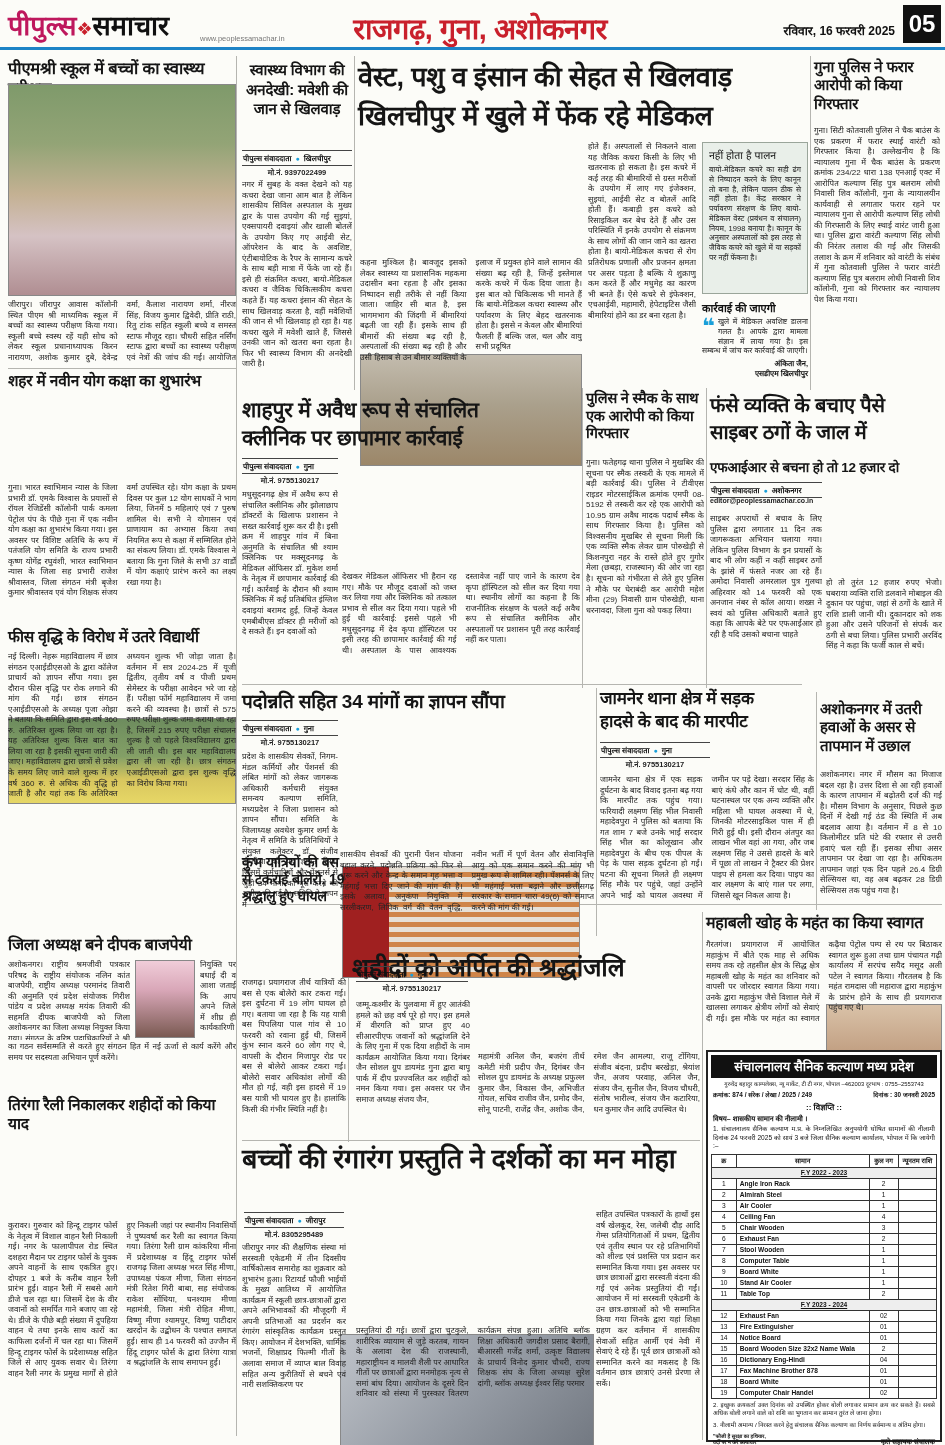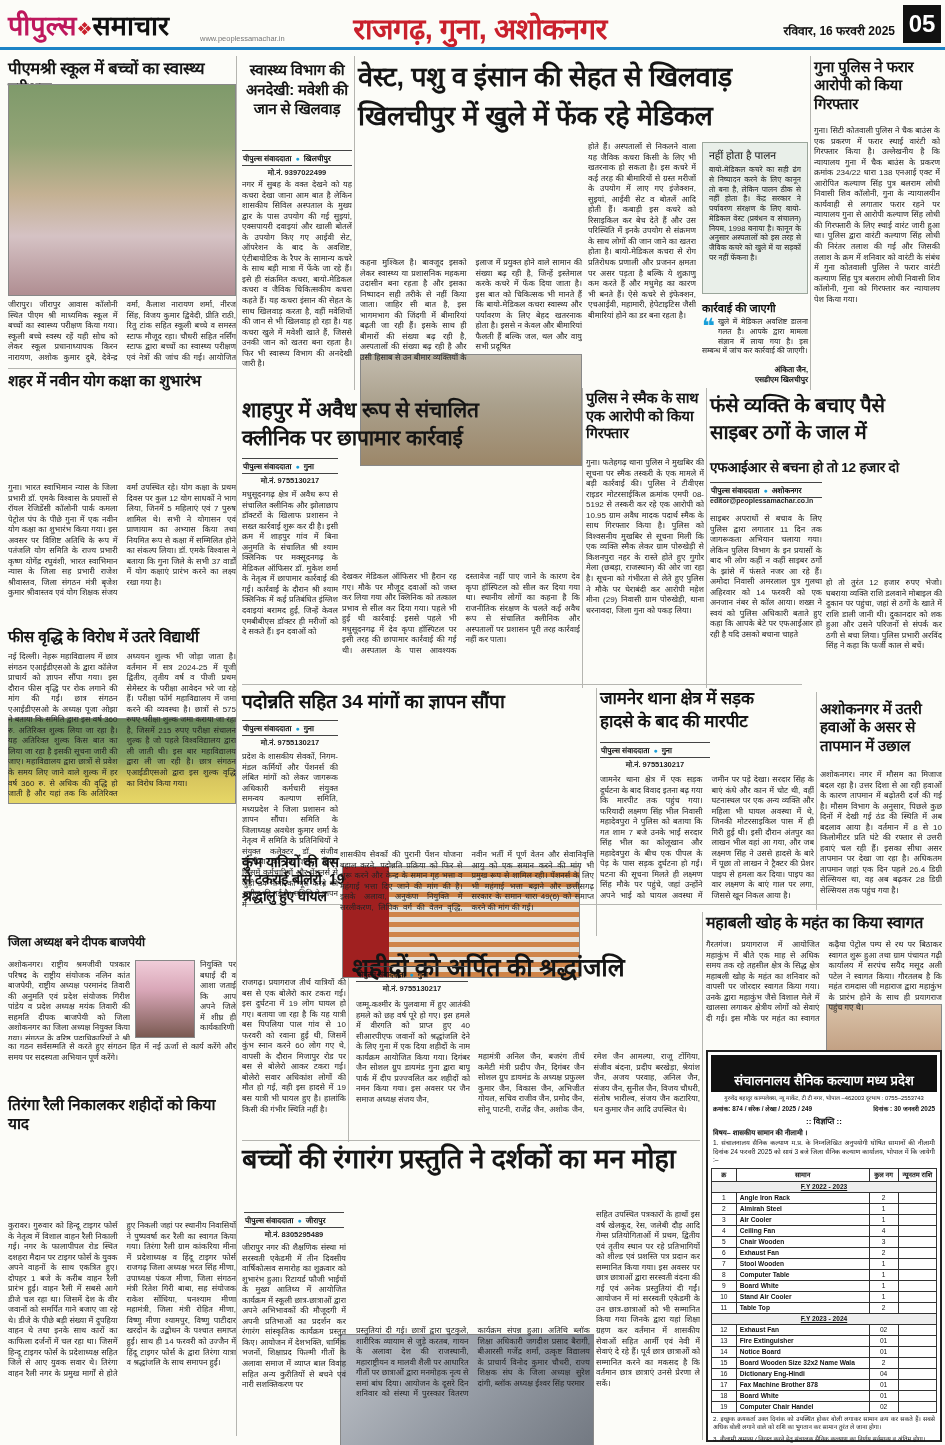--- a/index.html
+++ b/index.html
@@ -14,23 +14,23 @@
             border-top:1px solid #444; border-bottom:1px solid #444; padding:2px 1px; white-space:nowrap; overflow:hidden;}
   .dot { color:#199fd9; font-size:7px; }
   .phone { font-size:7.5px; font-weight:bold; color:#222; text-align:center; padding-top:2px; }
   .vline { width:1px; background:#b5b5b0; }
   .hline { height:1px; background:#b5b5b0; }
   .sidebox { background:#e9efe9; border:1px solid #9aa59a; padding:5px 6px; }
   .sidebox .t { font-weight:normal; font-size:10.5px; color:#111; margin-bottom:3px; }
   .sidebox .b, .qbox .b { font-size:7.5px; line-height:1.3; text-align:justify; color:#222; }
   .qbox .t { font-weight:bold; font-size:11px; color:#111; margin-bottom:2px; }
   .qmark { color:#199fd9; font-size:22px; font-weight:bold; float:left; line-height:0.9; margin-right:3px; }
-  .attrib { font-size:7.5px; font-weight:bold; text-align:right; color:#111; margin-top:8px; }
+  .attrib { font-size:7.5px; font-weight:bold; text-align:right; color:#111; margin-top:2px; }
   .notice { border:2px solid #222; background:#fff; padding:3px; font-size:7px; color:#111; }
-  .notice .bar { background:#111; color:#fff; text-align:center; font-weight:bold; font-size:13px; padding:16px 0 3px; }
+  .notice .bar { background:#111; color:#fff; text-align:center; font-weight:bold; font-size:13px; padding:2px 0 3px; }
   .notice .addr { font-size:5.8px; text-align:center; padding:2px 0 1px; border-bottom:0; }
   .notice .refrow { display:flex; justify-content:space-between; font-size:6.4px; font-weight:bold; padding:1px 2px; }
   .notice .vig { text-align:center; font-weight:bold; font-size:8px; padding:1px 0; }
   .notice .subj { font-size:7px; font-weight:bold; padding:1px 2px; }
   .notice .para { font-size:6.6px; text-align:justify; line-height:1.3; padding:1px 2px 3px; }
   .ntab { width:100%; border-collapse:collapse; }
   .ntab th, .ntab td { border:1px solid #333; font-size:6.6px; padding:1.5px 3px; text-align:center; }
   .ntab td.l { text-align:left; font-weight:bold; }
   .ntab .sec td { font-weight:bold; text-decoration:underline; background:#eee; }
   .notice .notes { font-size:6.2px; text-align:justify; line-height:1.3; padding:2px 2px; }
@@ -163,21 +163,21 @@
   </div>
   <div class="abs phone" style="left:600px;top:757px;width:110px;">मो.नं. 9755130217</div>
   <div class="abs body c2" style="left:600px;top:775px;width:214px;height:158px;">जामनेर थाना क्षेत्र में एक सड़क दुर्घटना के बाद विवाद इतना बढ़ गया कि मारपीट तक पहुंच गया। फरियादी लक्ष्मण सिंह भील निवासी महादेवपुरा ने पुलिस को बताया कि गत शाम 7 बजे उनके भाई सरदार सिंह भील का कोलूखान और महादेवपुरा के बीच एक पीपल के पेड़ के पास सड़क दुर्घटना हो गई। घटना की सूचना मिलते ही लक्ष्मण सिंह मौके पर पहुंचे, जहां उन्होंने अपने भाई को घायल अवस्था में जमीन पर पड़े देखा। सरदार सिंह के बाएं कंधे और कान में चोट थी, वहीं घटनास्थल पर एक अन्य व्यक्ति और महिला भी घायल अवस्था में थे, जिनकी मोटरसाइकिल पास में ही गिरी हुई थी। इसी दौरान अंतपुर का लाखन भील वहां आ गया, और जब लक्ष्मण सिंह ने उससे हादसे के बारे में पूछा तो लाखन ने ट्रैक्टर की प्रेशर पाइप से हमला कर दिया। पाइप का वार लक्ष्मण के बाएं गाल पर लगा, जिससे खून निकल आया है।</div>
 
   <div class="abs hl" style="left:820px;top:700px;width:122px;font-size:15px;">अशोकनगर में उतरी हवाओं के असर से तापमान में उछाल</div>
   <div class="abs body" style="left:820px;top:770px;width:122px;height:138px;">अशोकनगर। नगर में मौसम का मिजाज बदल रहा है। उत्तर दिशा से आ रही हवाओं के कारण तापमान में बढ़ोतरी दर्ज की गई है। मौसम विभाग के अनुसार, पिछले कुछ दिनों में देखी गई ठंड की स्थिति में अब बदलाव आया है। वर्तमान में 8 से 10 किलोमीटर प्रति घंटे की रफ्तार से उत्तरी हवाएं चल रही हैं। इसका सीधा असर तापमान पर देखा जा रहा है। अधिकतम तापमान जहां एक दिन पहले 26.4 डिग्री सेल्सियस था, वह अब बढ़कर 28 डिग्री सेल्सियस तक पहुंच गया है।</div>
 
   <div class="abs hl" style="left:706px;top:913px;width:236px;font-size:16px;">महाबली खोह के महंत का किया स्वागत</div>
   <div class="abs body c2" style="left:706px;top:940px;width:236px;height:104px;">गैरतगंज। प्रयागराज में आयोजित महाकुंभ में बीते एक माह से अधिक समय तक रहे तहसील क्षेत्र के सिद्ध क्षेत्र महाबली खोह के महंत का शनिवार को वापसी पर जोरदार स्वागत किया गया। उनके द्वारा महाकुंभ जैसे विशाल मेले में खालसा लगाकर क्षेत्रीय लोगों को सेवाएं दी गई। इस मौके पर महंत का स्वागत कढ़ैया पेट्रोल पम्प से रथ पर बिठाकर स्वागत शुरू हुआ तथा ग्राम पंचायत गढ़ी कार्यालय में सरपंच सयैद मसूद अली पटेल ने स्वागत किया। गौरतलब है कि महंत रामदास जी महाराज द्वारा महाकुंभ के प्रारंभ होने के साथ ही प्रयागराज पहुंच गए थे।</div>
 
-  <div class="abs hl" style="left:8px;top:935px;width:228px;font-size:12px;">जिला अध्यक्ष बने दीपक बाजपेयी</div>
+  <div class="abs hl" style="left:8px;top:935px;width:228px;font-size:16px;">जिला अध्यक्ष बने दीपक बाजपेयी</div>
   <div class="abs" style="left:8px;top:960px;width:228px;height:80px;display:flex;gap:5px;">
     <div class="body" style="width:122px;height:80px;">अशोकनगर। राष्ट्रीय श्रमजीवी पत्रकार परिषद के राष्ट्रीय संयोजक नलिन कांत बाजपेयी, राष्ट्रीय अध्यक्ष परमानंद तिवारी की अनुमति एवं प्रदेश संयोजक गिरीश पांडेय व प्रदेश अध्यक्ष मयंक तिवारी की सहमति दीपक बाजपेयी को जिला अशोकनगर का जिला अध्यक्ष नियुक्त किया गया। संगठन के वरिष्ठ पदाधिकारियों ने श्री बाजपेयी की</div>
     <div class="photo" style="width:60px;height:78px;background:linear-gradient(180deg,#f0cdd9 0%,#d9a7b8 38%,#7a5a52 100%);"></div>
     <div class="body" style="flex:1;height:80px;">नियुक्ति पर बधाई दी व आशा जताई कि आप अपने जिले में शीघ्र ही कार्यकारिणी</div>
   </div>
   <div class="abs body" style="left:8px;top:1042px;width:228px;height:50px;">का गठन सर्वसम्मति से करते हुए संगठन हित में नई ऊर्जा से कार्य करेंगे और समय पर सदस्यता अभियान पूर्ण करेंगे।</div>
 
   <div class="abs hl" style="left:8px;top:1096px;width:228px;font-size:15.5px;">तिरंगा रैली निकालकर शहीदों को किया याद</div>
 
   <div class="abs body c2" style="left:8px;top:1221px;width:228px;height:212px;">कुरावर। गुरुवार को हिन्दू टाइगर फोर्स के नेतृत्व में विशाल वाहन रैली निकाली गई। नगर के फालापीपल रोड स्थित दशहरा मैदान पर टाइगर फोर्स के युवक अपने वाहनों के साथ एकत्रित हुए। दोपहर 1 बजे के करीब वाहन रैली प्रारंभ हुई। वाहन रैली में सबसे आगे डीजे चल रहा था। जिसमें देश के वीर जवानों को समर्पित गाने बजाए जा रहे थे। डीजे के पीछे बड़ी संख्या में दुपहिया वाहन थे तथा इनके साथ कारों का काफिला दर्जनों में चल रहा था। जिसमें हिन्दू टाइगर फोर्स के प्रदेशाध्यक्ष सहित जिले से आए युवक सवार थे। तिरंगा वाहन रैली नगर के प्रमुख मार्गों से होते हुए निकली जहां पर स्थानीय निवासियों ने पुष्पवर्षा कर रैली का स्वागत किया गया। तिरंगा रैली ग्राम कांकरिया मीना में प्रदेशाध्यक्ष व हिंदू टाइगर फोर्स राजगढ़ जिला अध्यक्ष भरत सिंह मीणा, उपाध्यक्ष पंकज मीणा, जिला संगठन मंत्री रितेश गिरी बाबा, सह संयोजक राकेश सोंधिया, घनश्याम मीणा महामंत्री, जिला मंत्री रोहित मीणा, विष्णु मीणा श्यामपुर, विष्णु पाटीदार खरदोन के उद्बोधन के पश्चात समाप्त हुई। साथ ही 14 फरवरी को उज्जैन में हिंदू टाइगर फोर्स के द्वारा तिरंगा यात्रा व श्रद्धांजलि के साथ समापन हुई।</div>

